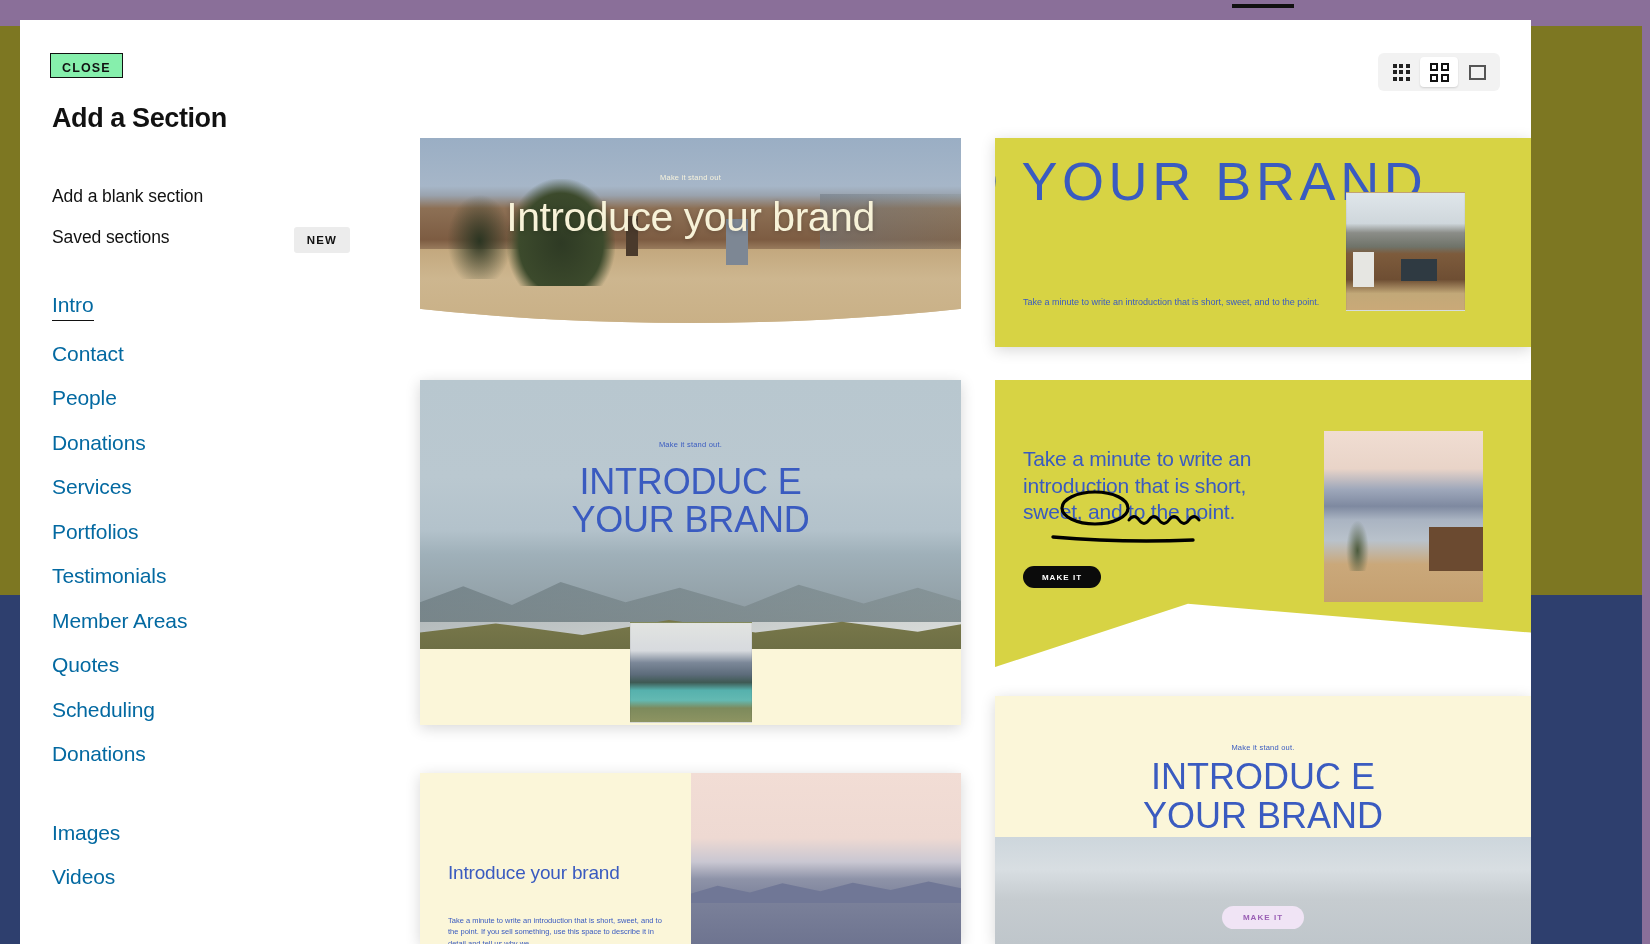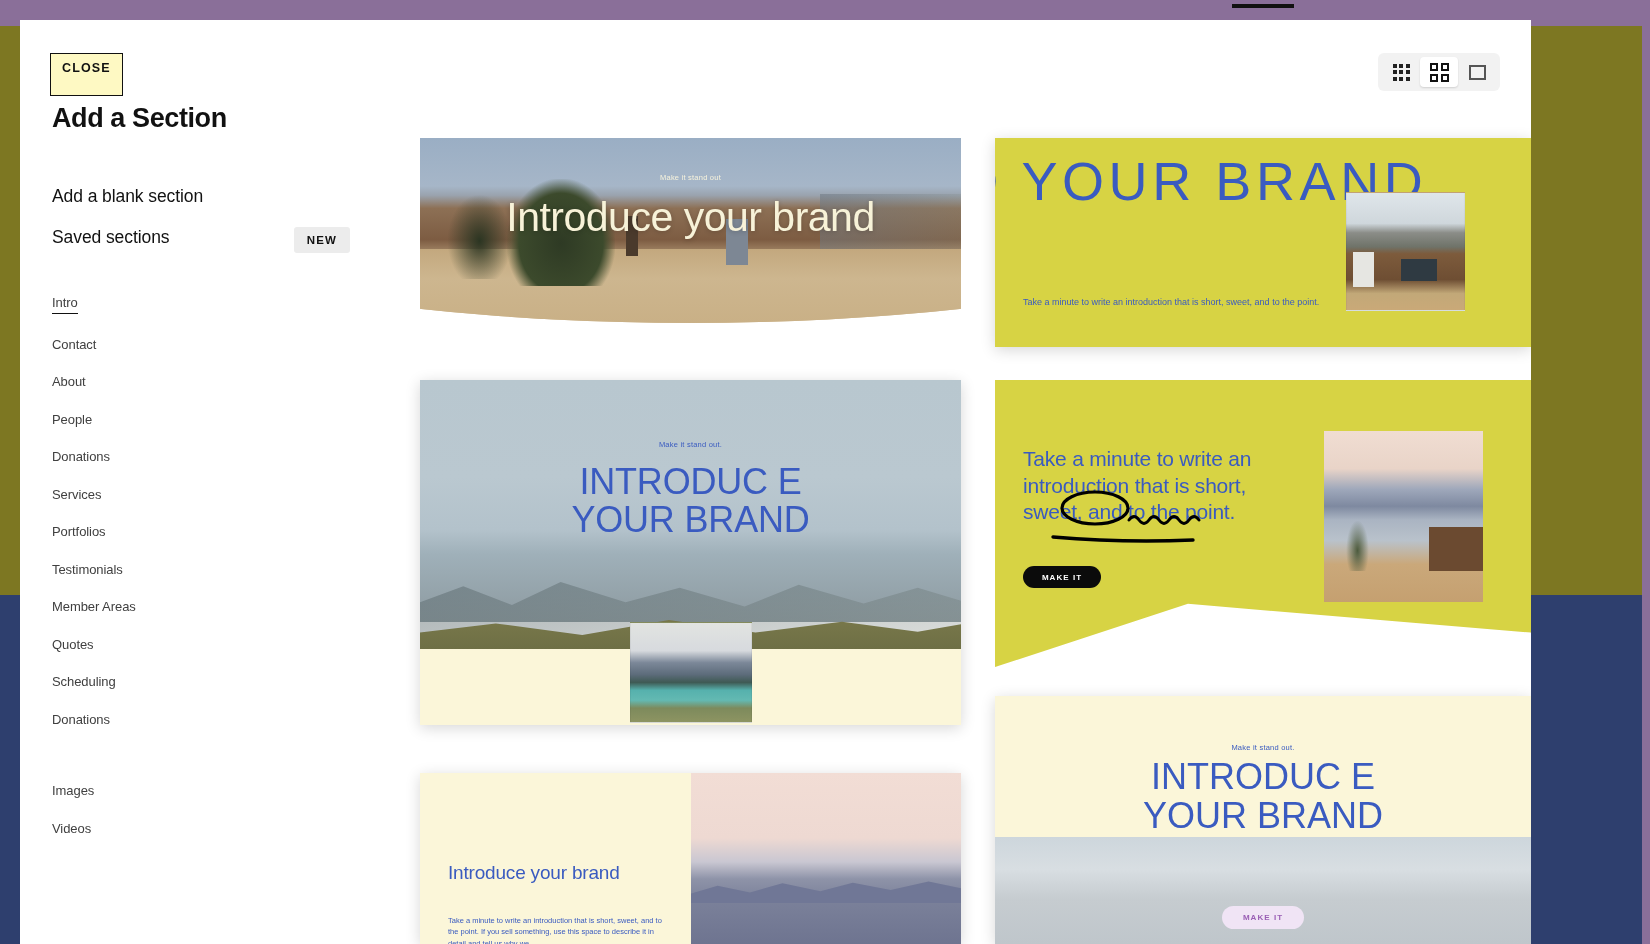--- a/index.html
+++ b/index.html
@@ -20,23 +20,23 @@
   
   #modal {
     position:absolute; left:20px; top:20px;
     width:1511px; height:924px;
     background:#fff; overflow:hidden;
   }
 
   
   #close-btn {
     position:absolute; left:30px; top:33px;
-    border:1.5px solid #111; background:#fef9c3;
+    border:1.5px solid #111; background:#86efac;
     font-size:12.5px; font-weight:700; letter-spacing:.09em;
-    color:#111; padding:7px 11px 20px; cursor:pointer;
+    color:#111; padding:7px 11px 2px; cursor:pointer;
     font-family:"Liberation Sans", sans-serif;
   }
 
   
   #sidebar { position:absolute; left:32px; top:83px; width:330px; }
   #panel-title {
     font-size:27px; font-weight:700; color:#111;
     letter-spacing:-.015em; margin-bottom:52px;
   }
   .link-row { display:flex; margin-bottom:20px; }
@@ -45,21 +45,21 @@
     letter-spacing:-.005em; font-weight:400;
   }
   #new-badge {
     margin-left:auto; margin-right:32px;
     background:#ececec; color:#111;
     font-size:11.5px; font-weight:700; letter-spacing:.1em;
     padding:7px 13px; border-radius:3px;
   }
   #cat-list { margin-top:40px; }
   .cat-item {
-    font-size:13px; color:#404040; cursor:pointer;
+    font-size:21px; color:#0369a1; cursor:pointer;
     margin-bottom:20.5px; letter-spacing:-.005em;
     display:inline-block;
   }
   .cat-item.active { border-bottom:1.5px solid #111; padding-bottom:3px; }
   #cat-list .gap { margin-top:34px; }
 
   
   #view-toggle {
     position:absolute; right:31px; top:33px;
     background:#f2f2f2; border-radius:6px;
@@ -291,21 +291,20 @@
       <span class="nav-link">Add a blank section</span>
     </div>
     <div class="link-row">
       <span class="nav-link">Saved sections</span>
       <span id="new-badge">NEW</span>
     </div>
 
     <div id="cat-list">
       <div><span class="cat-item active">Intro</span></div>
       <div><span class="cat-item">Contact</span></div>
-      <div><span class="cat-item">About</span></div>
       <div><span class="cat-item">People</span></div>
       <div><span class="cat-item">Donations</span></div>
       <div><span class="cat-item">Services</span></div>
       <div><span class="cat-item">Portfolios</span></div>
       <div><span class="cat-item">Testimonials</span></div>
       <div><span class="cat-item">Member Areas</span></div>
       <div><span class="cat-item">Quotes</span></div>
       <div><span class="cat-item">Scheduling</span></div>
       <div><span class="cat-item">Donations</span></div>
 

